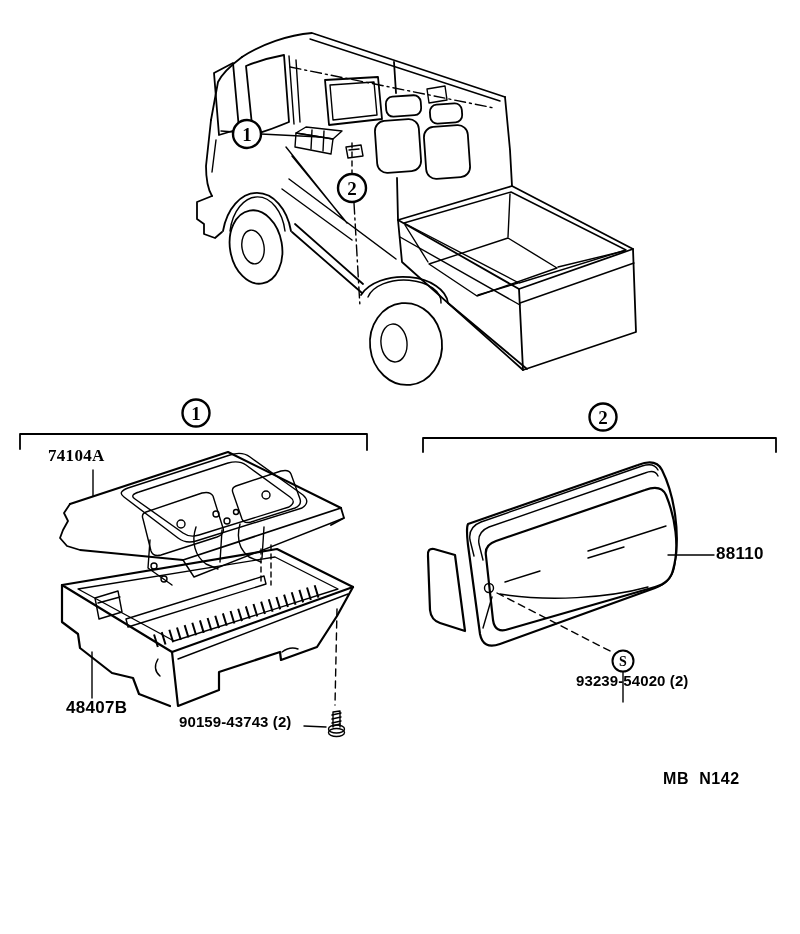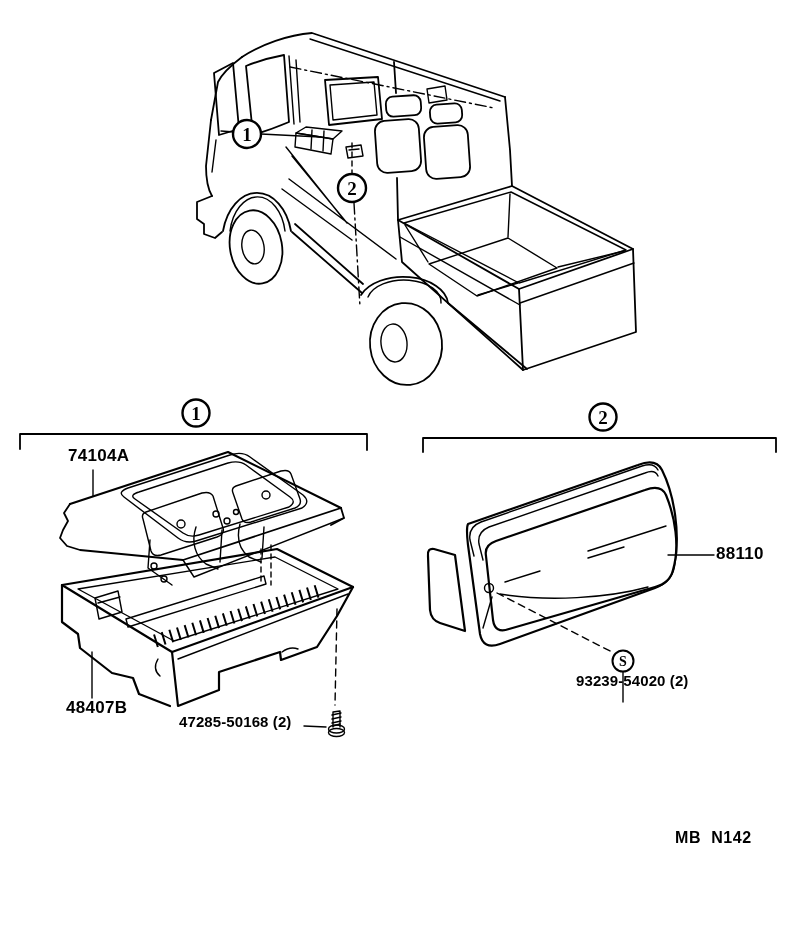--- a/index.html
+++ b/index.html
@@ -191,25 +191,25 @@
     <path class="ln thin dash" d="M497,593 L610,651"></path>
 
     <g>
       <circle class="co" cx="623" cy="661" r="10.5" style="stroke-width:2"></circle>
       <text class="s-num" x="623" y="666">S</text>
     </g>
     <path class="ln thin" d="M623,672 L623,702"></path>
   </g>
 </svg>
 
-<div class="label part" style="left:68px;top:447px;">74104A</div>
+<div class="label part" style="left:48px;top:447px;font-family:Liberation Serif, serif;">74104A</div>
 
 <div class="label part" style="left:66px;top:699px;">48407B</div>
 
-<div class="label small" style="left:179px;top:714px;">47285-50168 (2)</div>
+<div class="label small" style="left:179px;top:714px;">90159-43743 (2)</div>
 
 <div class="label part" style="left:716px;top:545px;">88110</div>
 
 <div class="label small" style="left:576px;top:673px;">93239-54020 (2)</div>
 
-<div class="label code" style="left:663px;top:829px;margin-left:12px;">MB N142</div>
+<div class="label code" style="left:663px;top:770px;">MB N142</div>
 
 </div>
 
 </body></html>

